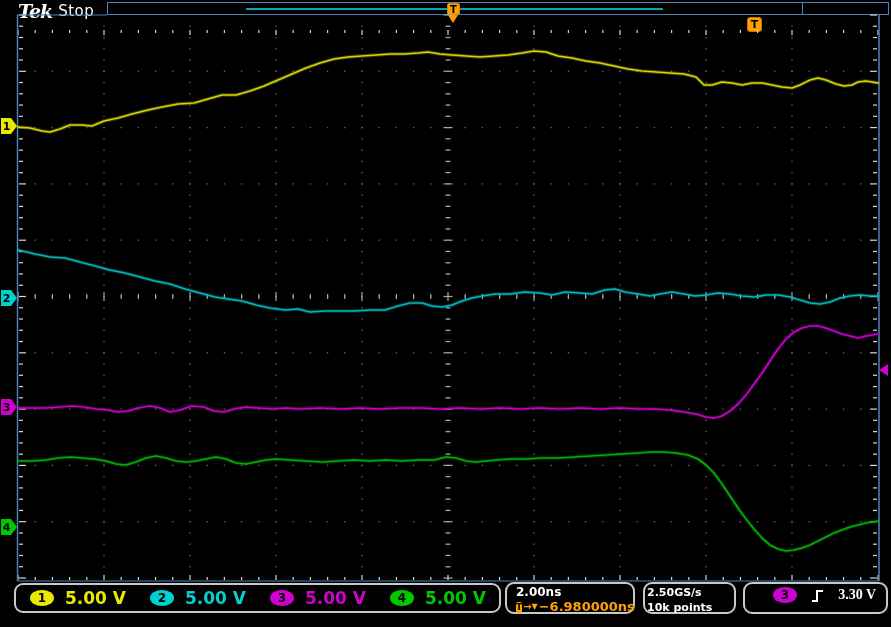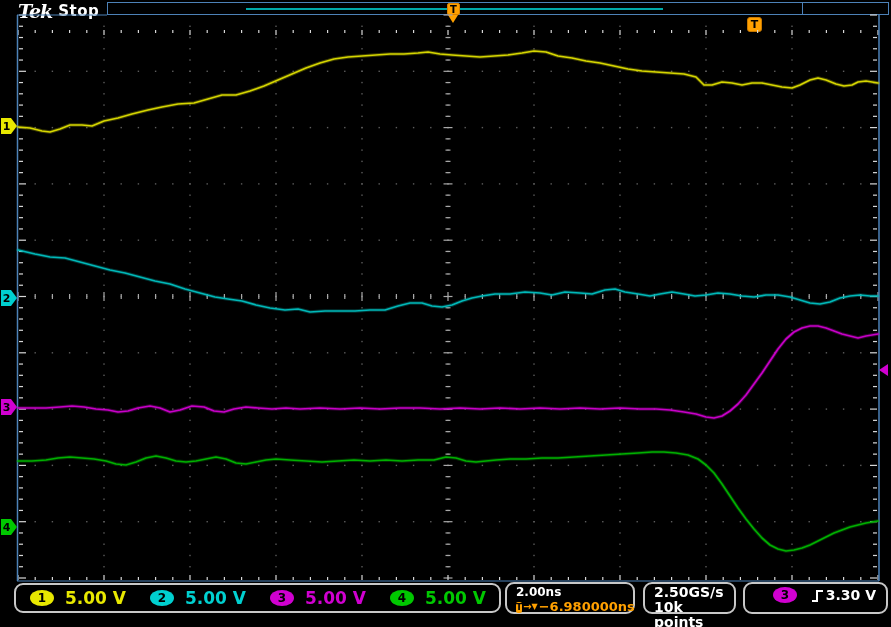--- a/index.html
+++ b/index.html
@@ -3,21 +3,21 @@
 <meta charset="utf-8">
 <style>
   html,body{margin:0;padding:0;background:#000;}
   #root{position:relative;width:891px;height:627px;background:#000;overflow:hidden;
         font-family:"DejaVu Sans","Liberation Sans",sans-serif;}
   
   .brand-box{position:absolute;left:0;top:0;width:107px;height:22px;background:#000;color:#fff;
              display:flex;align-items:center;}
   .tek{font-family:"DejaVu Serif","Liberation Serif",serif;font-weight:bold;font-style:italic;
        font-size:19px;letter-spacing:-1px;margin-left:18px;}
-  .stop{font-size:15px;font-weight:bold;margin-left:6px;letter-spacing:0.5px;}
+  .stop{font-size:15px;font-weight:normal;margin-left:6px;letter-spacing:0.5px;}
   .record-bar{position:absolute;left:107px;top:2px;width:782px;height:13px;
               border:1px solid #4d82b8;background:#000;box-sizing:border-box;}
   .record-divider{position:absolute;top:0;width:1px;height:100%;background:#4d82b8;}
   .record-line{position:absolute;top:5px;height:2px;background:#00a8a8;}
   .rec-t{position:absolute;}
   .rec-t-box{position:absolute;left:0;top:0;width:13px;height:12px;background:#ffa000;
              border:1px solid #d88000;border-radius:2px;color:#000;font-size:10px;font-weight:bold;
              display:flex;align-items:center;justify-content:center;box-sizing:border-box;}
   .rec-t-arrow{position:absolute;left:1px;top:12px;width:0;height:0;
                border-left:5px solid transparent;border-right:5px solid transparent;
@@ -36,26 +36,26 @@
   .chbadge{width:24px;height:16px;border-radius:50%;color:#000;font-size:12px;font-weight:bold;
            display:flex;align-items:center;justify-content:center;flex:0 0 auto;}
   .chscale{font-size:17px;font-weight:bold;margin-left:11px;white-space:nowrap;}
   .horbox{left:505px;top:0px;width:130px;height:32px;padding:1px 0 0 9px;}
   .hscale{font-size:12px;font-weight:bold;color:#fff;line-height:15px;}
   .hdelay{display:flex;align-items:center;color:#ffa000;font-size:13px;font-weight:bold;line-height:14px;}
   .mini-t{width:11px;height:11px;background:#ffa000;border-radius:2px;color:#000;font-size:9px;
           font-weight:bold;display:flex;align-items:center;justify-content:center;margin-right:1px;}
   .arrow-glyph{font-size:10px;margin:0 0px;}
   .tri-glyph{font-size:8px;margin:0 1px 0 0;}
-  .acqbox{left:643px;top:0px;width:93px;height:32px;padding:1px 0 0 9px;font-size:14px;
+  .acqbox{left:643px;top:0px;width:93px;height:32px;padding:1px 0 0 2px;font-size:11px;
           font-weight:bold;line-height:15px;}
   .trigbox{left:743px;top:0px;width:145px;height:32px;display:flex;align-items:flex-start;padding-top:3px;}
   .trigbadge{margin-left:28px;}
   .slope-icon{margin-left:14px;margin-top:1px;}
-  .triglevel{margin-left:auto;margin-right:10px;font-size:14px;font-weight:bold;}
+  .triglevel{margin-left:auto;margin-right:10px;font-size:14px;font-weight:bold;font-family:Liberation Serif, serif;}
 </style>
 </head>
 <body>
 
 <div id="root">
 
   <div class="brand-box">
     <span class="tek">Tek</span>
     <span class="stop">Stop</span>
   </div>

